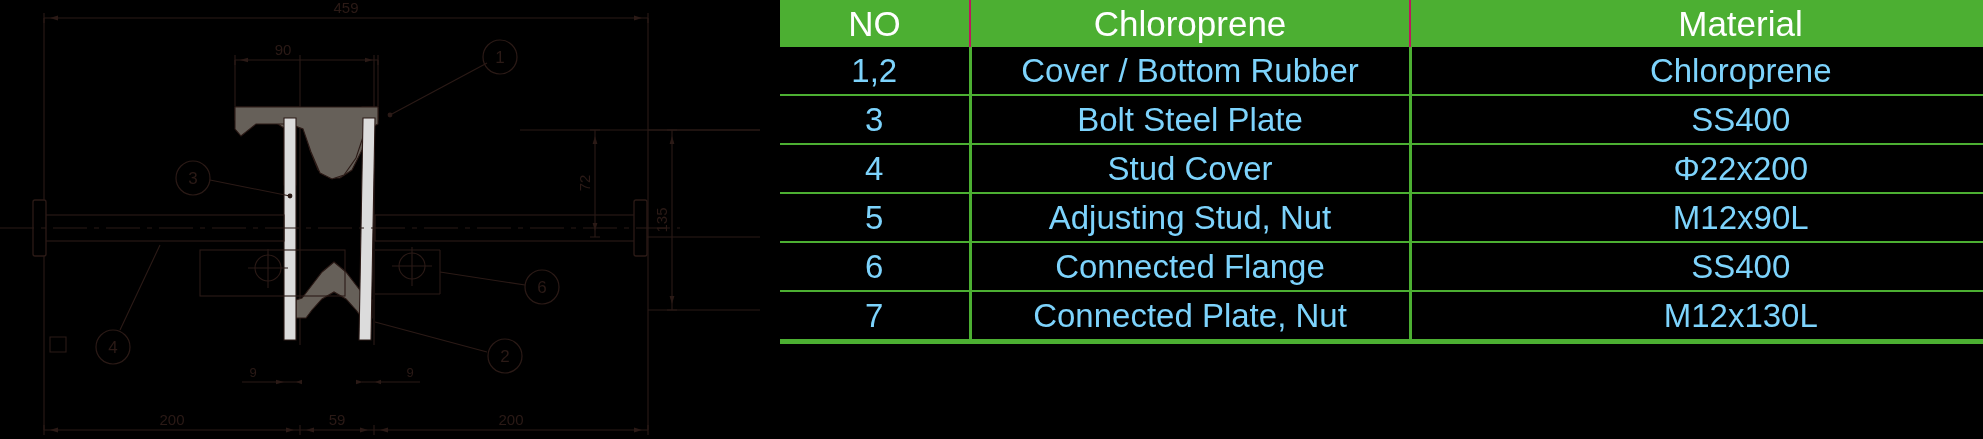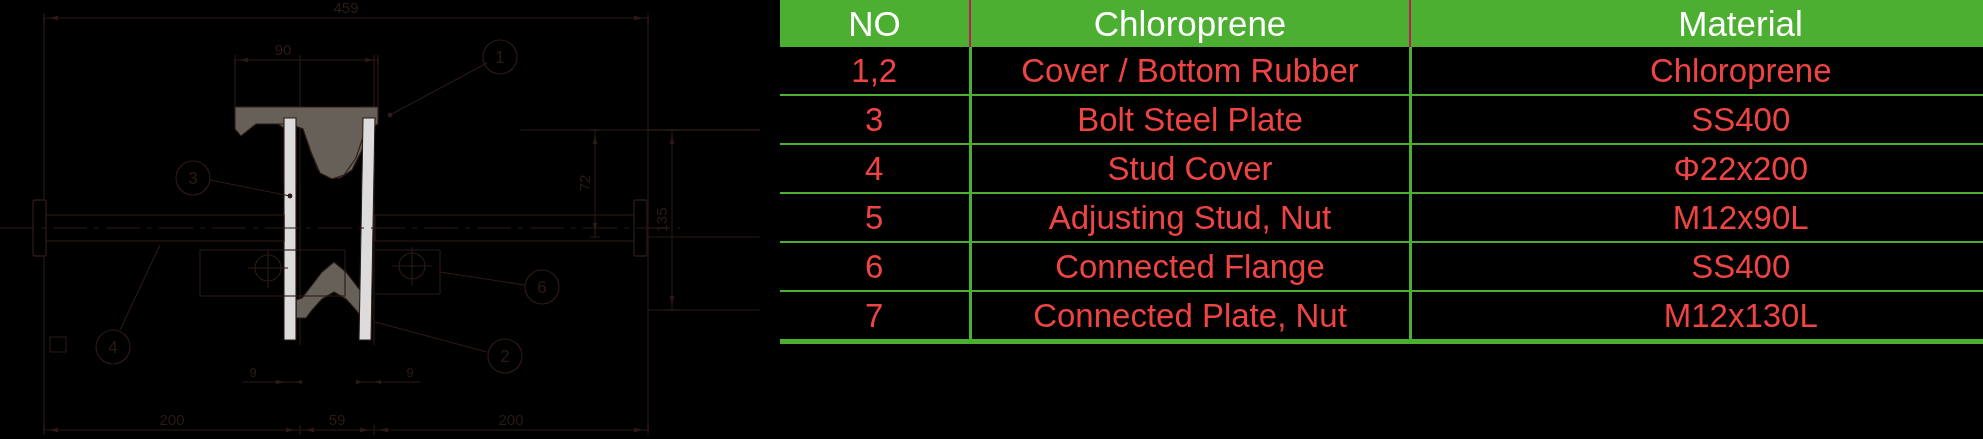--- a/index.html
+++ b/index.html
@@ -17,21 +17,21 @@
   table.bom col.c-app{width:440px;}
   table.bom col.c-mat{width:660px;}
   table.bom thead th{
     background:#4CAF32;color:#ffffff;font-weight:400;
     font-size:35px;line-height:1;height:47px;padding:0;
     text-align:center;vertical-align:middle;
     border-right:2px solid #be185d;
   }
   table.bom thead th:last-child{border-right:none;}
   table.bom tbody td{
-    color:#ef4444;background:#000;font-weight:400;
+    color:#7dd3fc;background:#000;font-weight:400;
     font-size:33px;line-height:1;height:47px;padding:0;
     text-align:center;vertical-align:middle;
     border-top:2px solid #4CAF32;
     border-right:3px solid #4CAF32;
   }
   table.bom tbody td:last-child{border-right:none;}
   table.bom tbody tr:first-child td{border-top:none;}
   table.bom tbody tr:last-child td{border-bottom:5px solid #4CAF32;}
 
   .dimtxt{fill:#2b1a16;font-family:"Liberation Sans",sans-serif;font-size:15px;}

